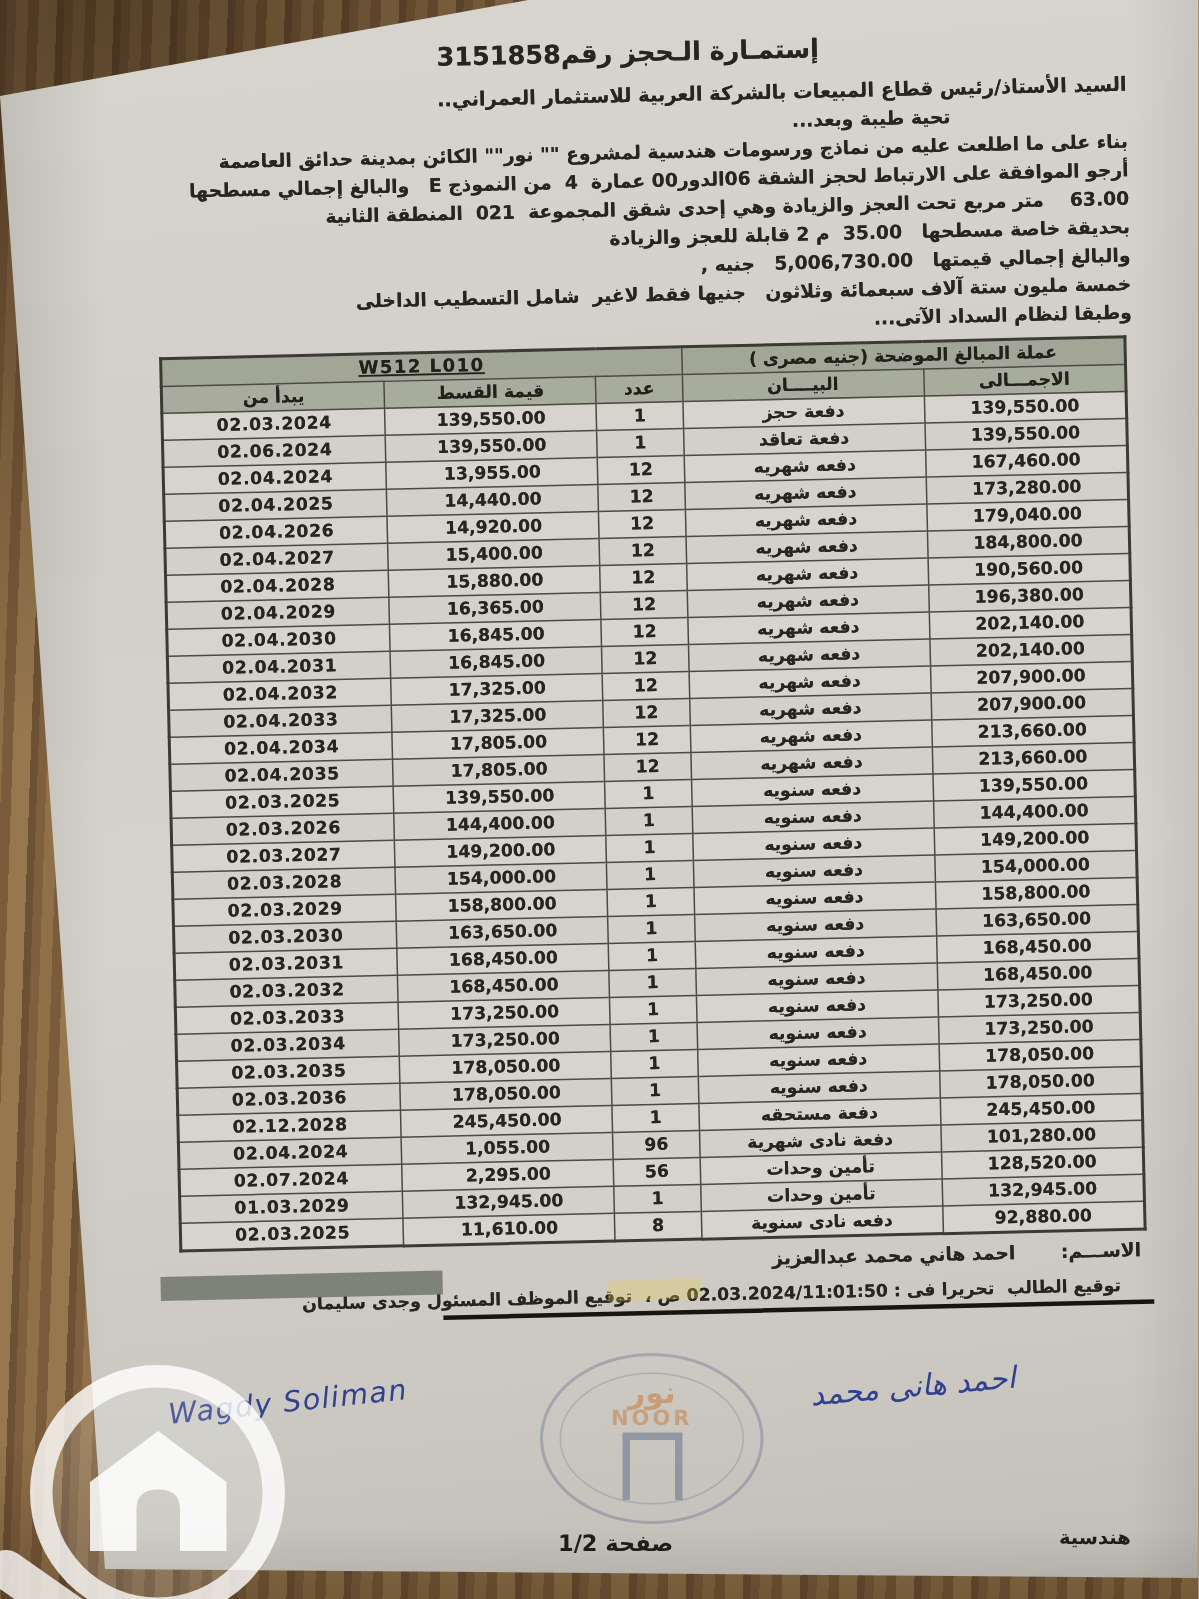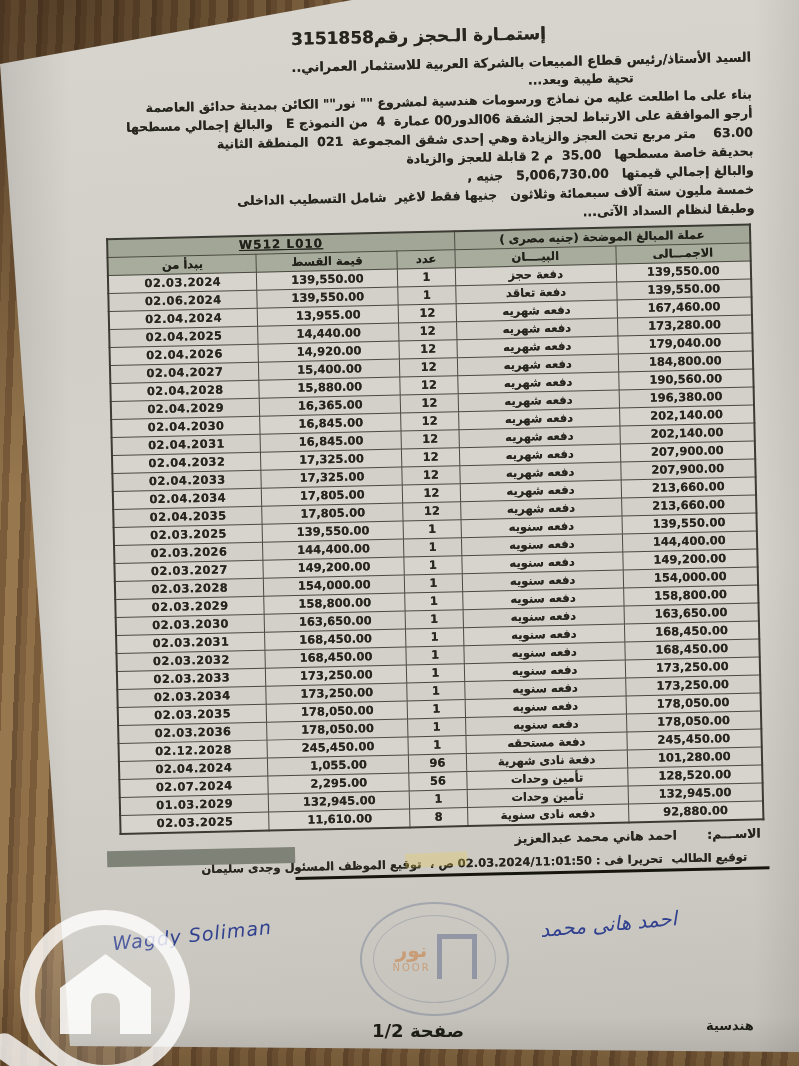--- a/index.html
+++ b/index.html
@@ -53,28 +53,28 @@
   .sign-line .s-left{margin-left:96px;}
   .redact{position:absolute;left:2px;top:-13px;width:188px;height:16px;background:#787c70;opacity:.92;}
   .hiliter{position:absolute;left:300px;top:-4px;width:62px;height:14px;background:rgba(235,205,80,.30);transform:rotate(-1deg);}
   .heavy-line{margin-top:3px;width:474px;height:3px;background:#16160f;align-self:flex-start;}
   .sign-wrap{display:flex;flex-direction:column;}
 
   
   .hand{position:absolute;color:#31418f;font-style:italic;}
   .hand-en{left:112px;top:924px;font-size:19px;letter-spacing:1px;transform:rotate(-6deg);}
   .hand-ar{left:540px;top:912px;font-size:20px;direction:rtl;transform:rotate(-5deg);}
-  .page-label{position:absolute;left:372px;top:1020px;font-size:18px;font-weight:bold;direction:rtl;letter-spacing:2px;color:#1d1d17;}
+  .page-label{position:absolute;left:372px;top:1020px;font-size:15px;font-weight:bold;direction:rtl;letter-spacing:2px;color:#1d1d17;}
   .new-label{position:absolute;left:706px;top:1018px;font-size:13px;font-weight:bold;direction:rtl;letter-spacing:1px;color:#1d1d17;}
 
   .stamp{position:absolute;left:360px;top:902px;width:145px;height:110px;border-radius:50%;
-    border:2px solid rgba(105,115,145,.40);display:flex;align-items:center;justify-content:center;gap:6px;}
+    border:2px solid rgba(105,115,145,.40);display:flex;align-items:center;justify-content:center;gap:6px;flex-direction:column;}
   .stamp .inner-ring{position:absolute;inset:11px;border-radius:50%;border:1px solid rgba(105,115,145,.30);}
   .stamp .ar{font-size:20px;font-weight:bold;color:rgba(200,122,58,.55);line-height:18px;text-align:center;}
-  .stamp .en{display:block;font-size:10px;font-weight:normal;letter-spacing:2px;color:rgba(200,122,58,.5);font-style:normal;}
+  .stamp .en{display:block;font-size:14px;font-weight:bold;letter-spacing:2px;color:rgba(200,122,58,.5);font-style:normal;}
   .stamp .arch{width:30px;height:40px;border:5px solid rgba(92,103,138,.5);border-bottom:none;margin-top:-6px;}
 
   
   .lens{position:absolute;left:20px;top:910px;width:170px;height:170px;}
   .lens .ring{position:absolute;inset:0;border-radius:50%;border:15px solid rgba(255,255,255,.78);background:rgba(255,255,255,.15);}
   .lens .handle{position:absolute;left:-34px;top:140px;width:84px;height:26px;border-radius:13px;
     background:rgba(255,255,255,.78);transform:rotate(35deg);}
   .lens svg{position:absolute;left:38px;top:40px;}
 </style>
 </head>

